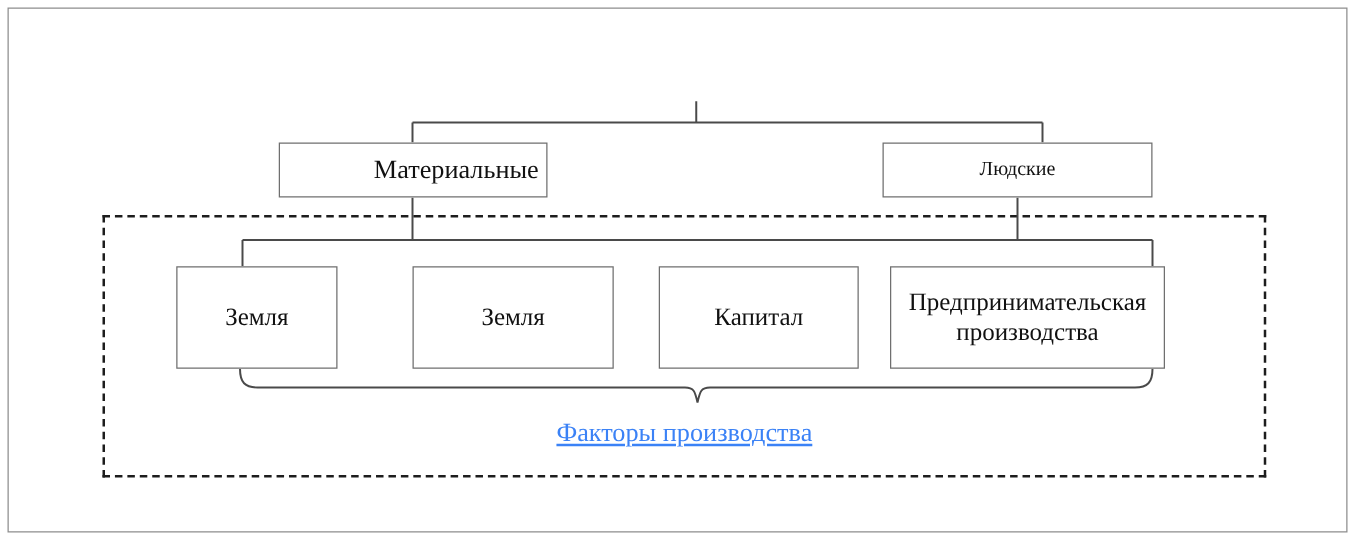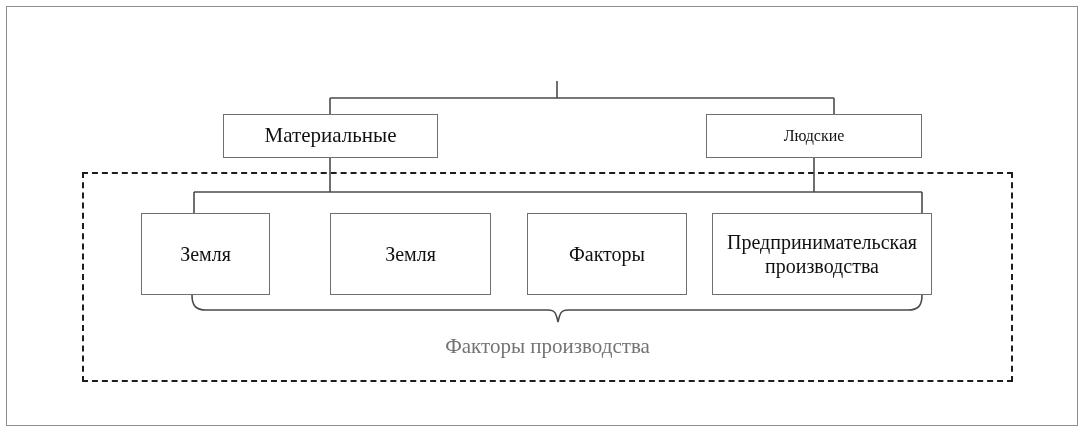--- a/index.html
+++ b/index.html
@@ -49,20 +49,21 @@
     line-height: 1.22;
     z-index: 5;
   }
   #node-root {
     left: 385px;  top: 37px;  width: 344px; height: 44px;
     font-size: 21px;
   }
   #node-material {
     left: 223px; top: 114px; width: 215px; height: 44px;
     font-size: 21px;
+    justify-content: flex-end;
   }
   #node-human {
     left: 706px; top: 114px; width: 216px; height: 44px;
     font-size: 16px;
   }
   #node-land {
     left: 141px; top: 213px; width: 129px; height: 82px;
     font-size: 20px;
     align-items: center;
   }
@@ -89,22 +90,23 @@
     pointer-events: none;
   }
   
   #caption-factors {
     position: absolute;
     left: 82px;
     top: 334px;
     width: 931px;
     text-align: center;
     font-size: 21px;
-    color: #737373;
+    color: #3b82f6;
     z-index: 5;
+    text-decoration: underline;
   }
 </style>
 </head>
 <body>
 
 <div id="canvas">
 
   <div id="outer-frame"></div>
 
   <div id="dashed-group"></div>
@@ -148,21 +150,21 @@
 
   <div class="node" id="node-land">
     <span class="node-label">Земля</span>
   </div>
 
   <div class="node" id="node-labor">
     <span class="node-label">Земля</span>
   </div>
 
   <div class="node" id="node-capital">
-    <span class="node-label">Факторы</span>
+    <span class="node-label">Капитал</span>
   </div>
 
   <div class="node" id="node-entrepreneur">
     <span>
       <span class="node-label">Предпринимательская</span>
       <span class="node-label">производства</span>
     </span>
   </div>
 
   <div id="caption-factors">Факторы производства</div>

